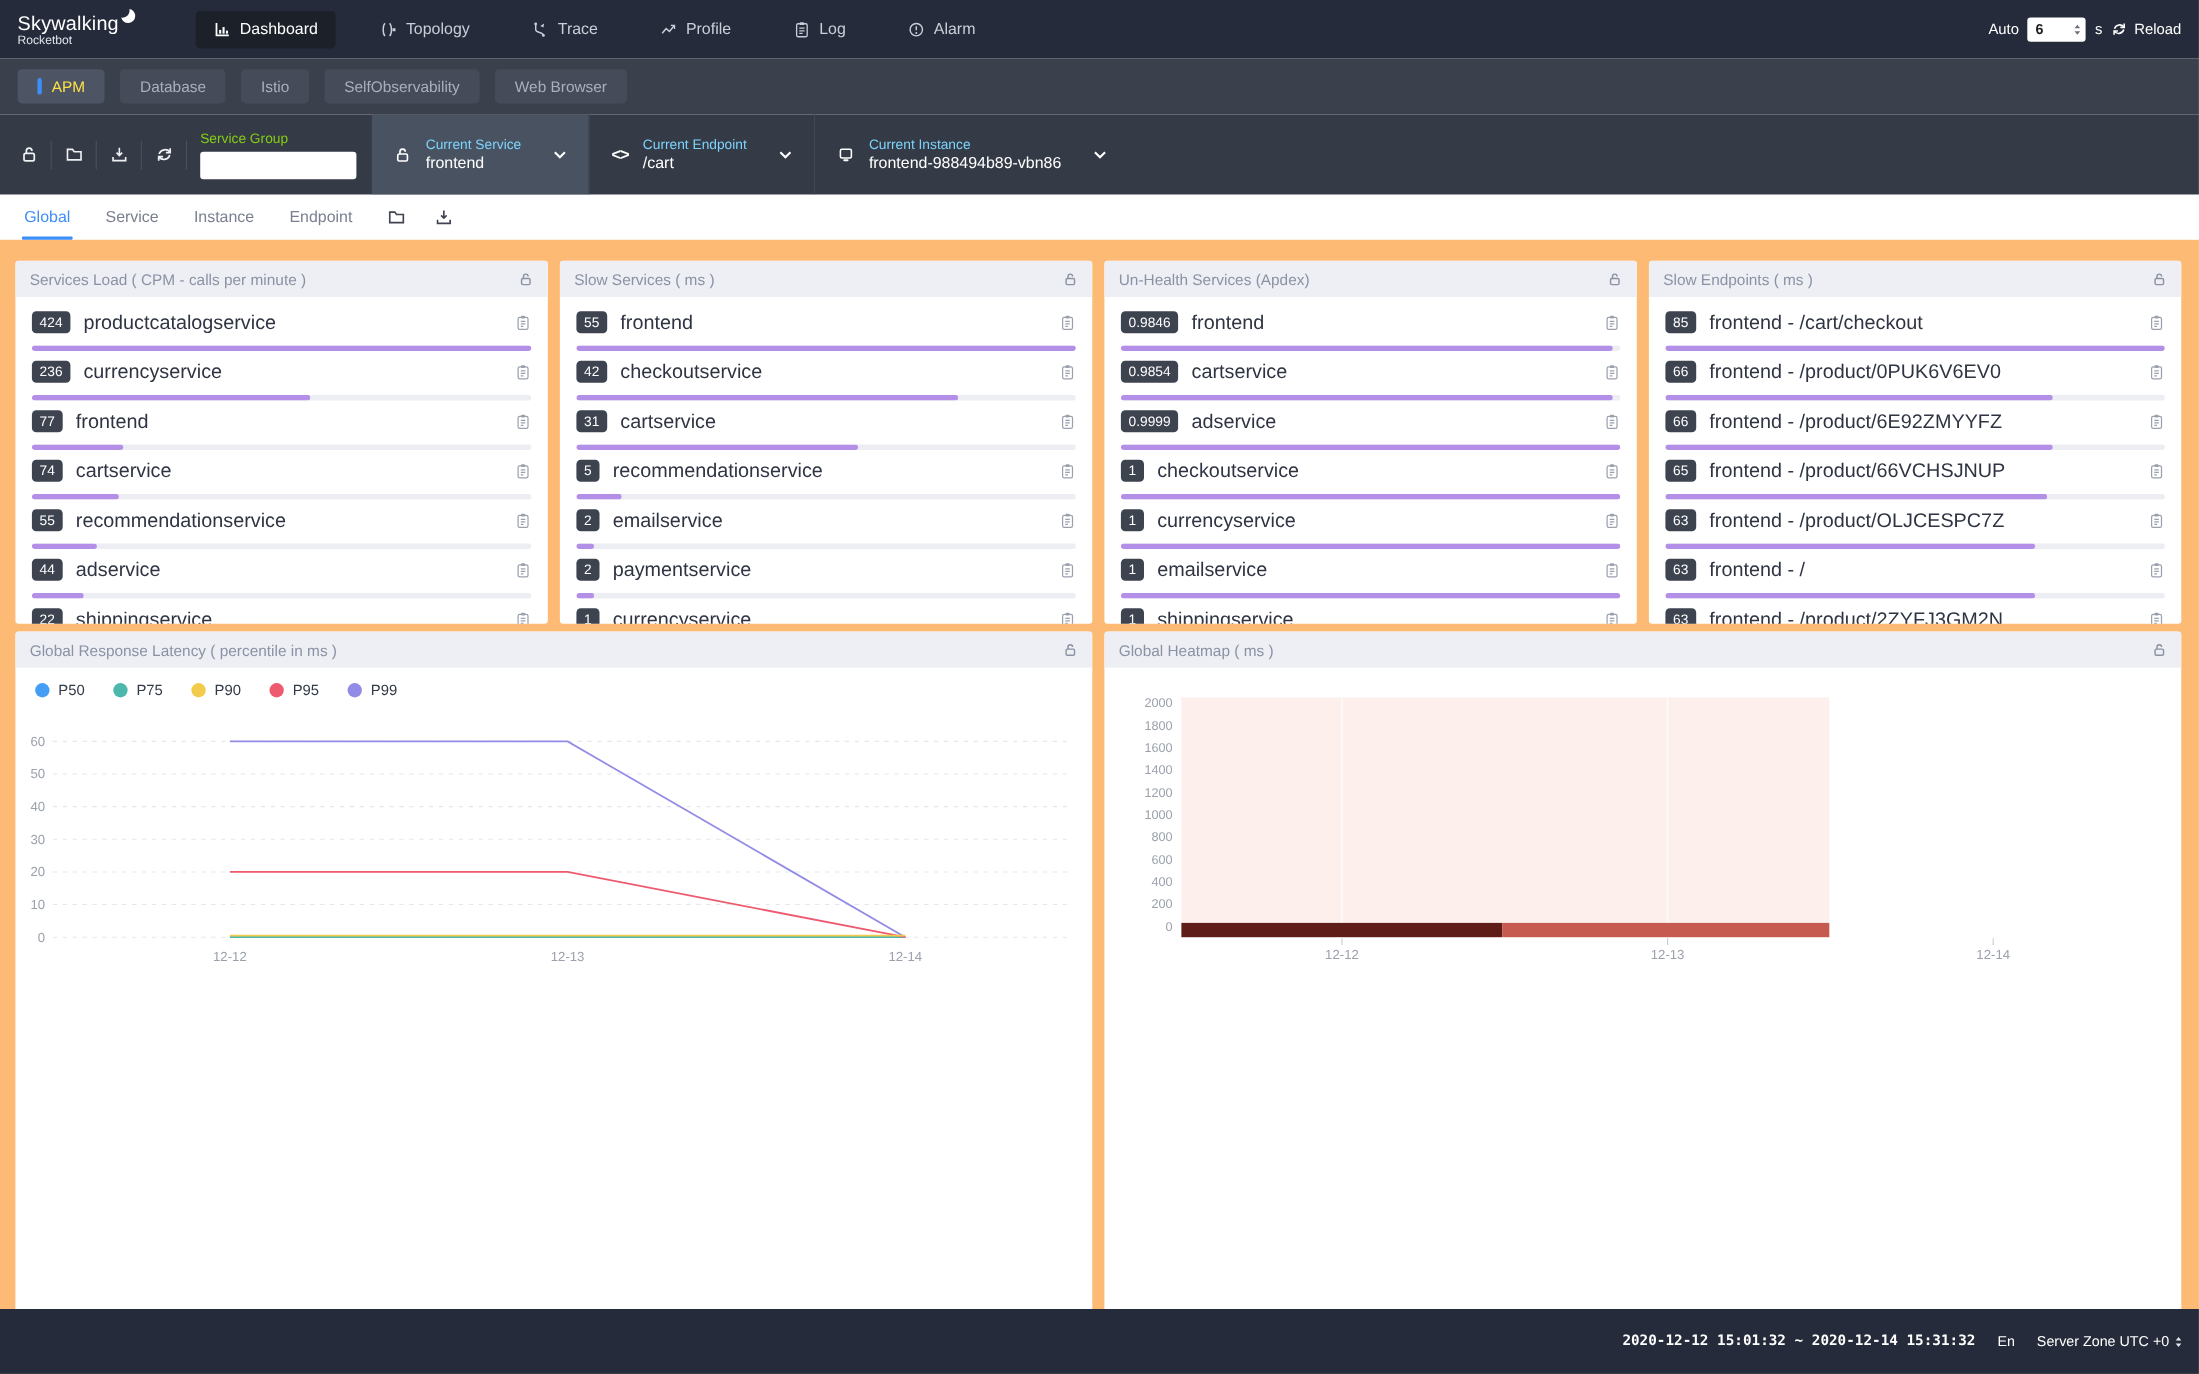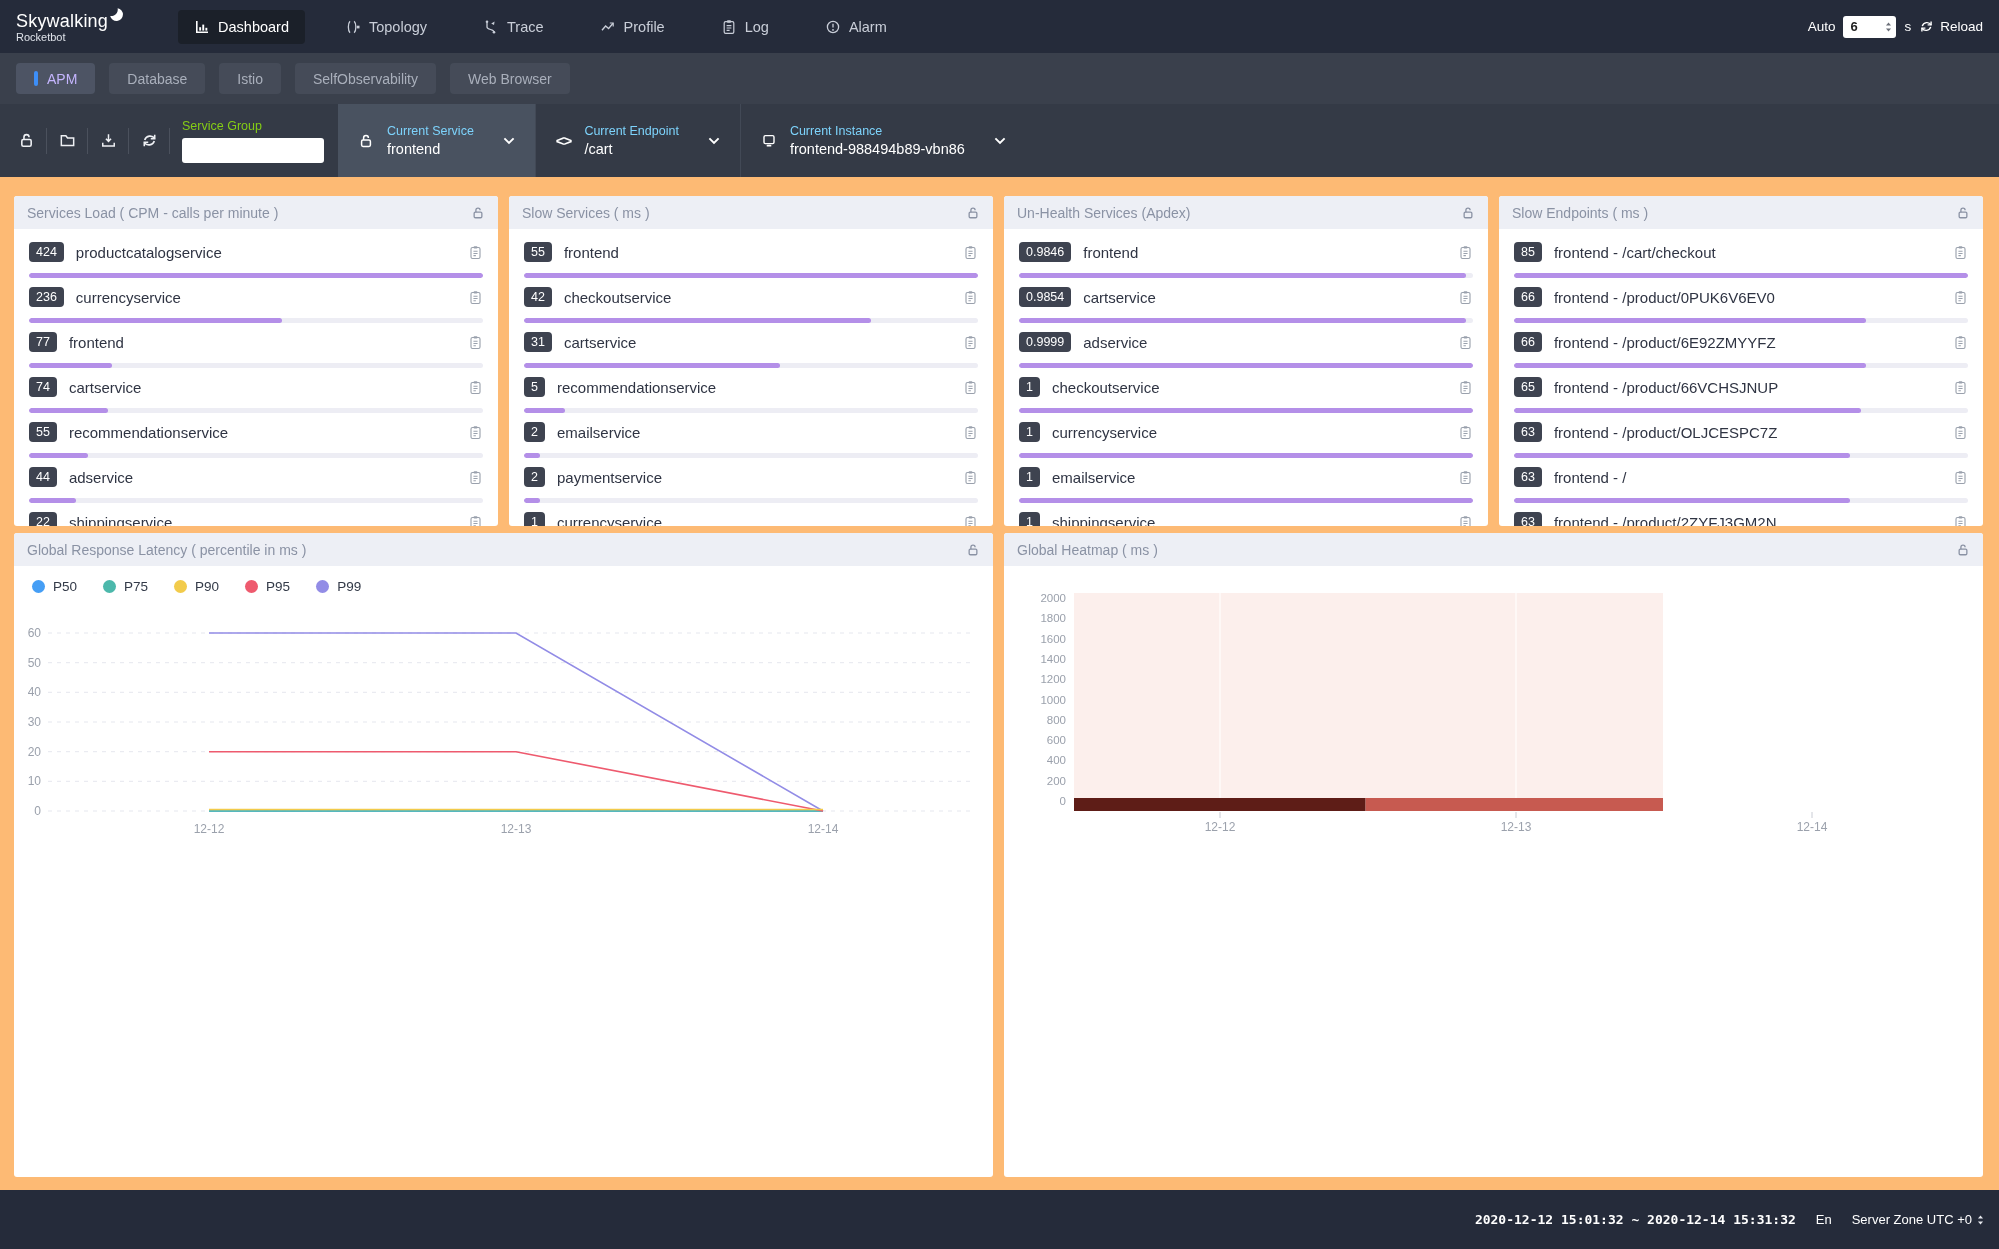--- a/index.html
+++ b/index.html
@@ -24,21 +24,21 @@
   .nav-right{margin-left:auto;display:flex;align-items:center;gap:8px;color:#fff;font-size:13.5px}
   .auto-input{width:42px;height:22px;background:#fff;border-radius:3px;display:flex;align-items:center;padding:0 4px 0 7px;color:#1d1d1d;font-size:13px;font-weight:bold;gap:2px;cursor:text}
   .auto-input .val{flex:1}
   .auto-input svg{width:7px;height:12px}
   .nav-right .reload{display:flex;align-items:flex-end;gap:6px;cursor:pointer}
   .nav-right .reload .icn svg{width:15px;height:15px}
 
   
   .ws-tabs{height:51px;background:#3a404c;display:flex;align-items:center;gap:14px;padding:0 16px;flex:none}
   .ws-tab{background:#454b58;color:#a9afbb;font-size:14px;padding:0 18px;height:31px;display:flex;align-items:center;gap:9px;border-radius:4px;cursor:pointer;white-space:nowrap}
-  .ws-tab.active{background:#4d5464;color:#c4b5fd}
+  .ws-tab.active{background:#4d5464;color:#fde047}
   .ws-tab .bar{width:4px;height:15px;border-radius:2px;background:#3d8ef7}
 
   
   .toolbar{height:73px;background:#343a46;display:flex;align-items:center;padding:0 6px;flex:none}
   .tool-btn{width:40px;height:73px;display:flex;align-items:center;justify-content:center;color:#eef0f4;cursor:pointer}
   .tool-btn svg{width:17px;height:17px}
   .tool-sep{width:1px;height:26px;background:#4b515d;flex:none}
   .sg{margin:0 14px 0 12px;display:flex;flex-direction:column;gap:5px}
   .sg-label{color:#84cc16;font-size:12.5px}
   .sg-input{width:130px;height:25px;background:#fff;border:none;border-radius:3px;outline:none;font-size:13px;padding:0 6px}
@@ -66,21 +66,21 @@
   .prow{display:flex;gap:11px}
   .panel{background:#fff;border-radius:3px;overflow:hidden;flex:none}
   .prow1 .panel{width:484px;height:330px}
   .panel-h{height:33px;background:#edeff5;display:flex;align-items:center;justify-content:space-between;padding:0 13px;color:#8a92a4;font-size:14px}
   .panel-h .icn{color:#8a92a4}
   .panel-h .icn svg{width:14px;height:14px}
   .plist{padding:10px 15px 0}
   .pitem{height:45px}
   .pitem-top{display:flex;align-items:center;height:26px}
   .badge{background:#3e4350;color:#fff;font-size:12.5px;padding:4px 7px;border-radius:4px;margin-right:12px;line-height:1;flex:none}
-  .pname{font-size:15px;color:#2f3443;flex:1;white-space:nowrap;overflow:hidden}
+  .pname{font-size:18px;color:#2f3443;flex:1;white-space:nowrap;overflow:hidden}
   .copy-icon{color:#9aa1ad;cursor:pointer}
   .copy-icon svg{width:15px;height:15px}
   .pbar{height:5px;background:#ededf4;border-radius:3px;margin-top:8px;overflow:hidden}
   .pbar-fill{height:100%;background:#b48fe8;border-radius:3px}
 
   .panel.wide{width:979px;height:644px}
   .legend{display:flex;gap:26px;margin:13px 0 0 18px;align-items:flex-end}
   .leg-item{display:flex;gap:8px;align-items:center;font-size:13.5px;color:#333a48;cursor:pointer}
   .leg-dot{width:13px;height:13px;border-radius:50%}
   svg.latency-chart{display:block;margin-top:8px}
@@ -307,20 +307,45 @@
     </div>
     <span class="icn sel-chev">
             <svg viewBox="0 0 12 8" fill="none" stroke="currentColor" stroke-width="1.9">
               <path d="M1.4 1.4 6 6l4.6-4.6"></path>
             </svg>
           </span>
   </div>
       </div>
   </div>
 
+  <div class="page-tabs">
+      <div class="ptab active">
+        <span>Global</span>
+      </div>
+      <div class="ptab">
+        <span>Service</span>
+      </div>
+      <div class="ptab">
+        <span>Instance</span>
+      </div>
+      <div class="ptab">
+        <span>Endpoint</span>
+      </div>
+      <span class="ptab-icon icn">
+        <svg viewBox="0 0 16 16" fill="none" stroke="currentColor" stroke-width="1.4">
+          <path d="M2.2 3.6h4.3l1.5 2h5.8v7H2.2z"></path>
+        </svg>
+      </span>
+      <span class="ptab-icon icn">
+        <svg viewBox="0 0 16 16" fill="none" stroke="currentColor" stroke-width="1.4">
+          <path d="M8 2.2v6.6M5.6 6.4 8 8.8l2.4-2.4"></path>
+          <path d="M2.6 10.2v3h10.8v-3"></path>
+        </svg>
+      </span>
+    </div>
 
   <main class="content">
     <div class="prow prow1">
         <section class="panel">
     <div class="panel-h">
       <span>Services Load ( CPM - calls per minute )</span>
       <span class="icn">
               <svg viewBox="0 0 16 16" fill="none" stroke="currentColor" stroke-width="1.5">
                 <rect x="3.6" y="7" width="8.8" height="6.4" rx="1.4"></rect>
                 <path d="M5.6 7V4.9a2.4 2.4 0 0 1 4.8 0"></path>

